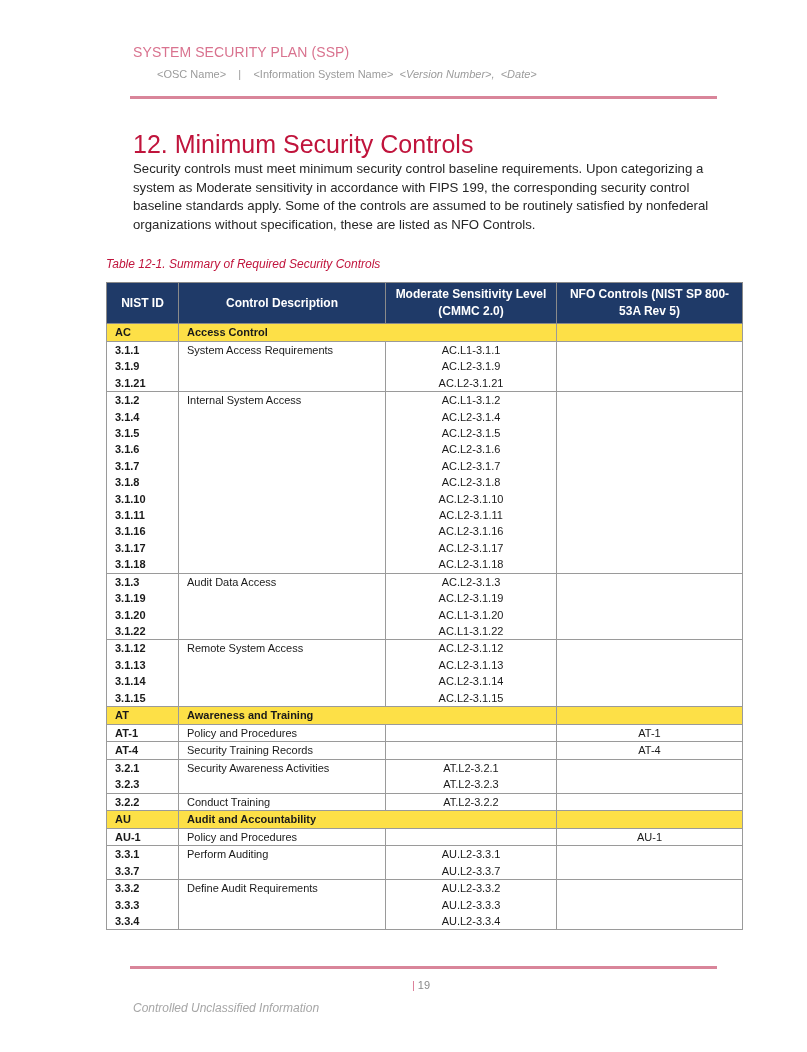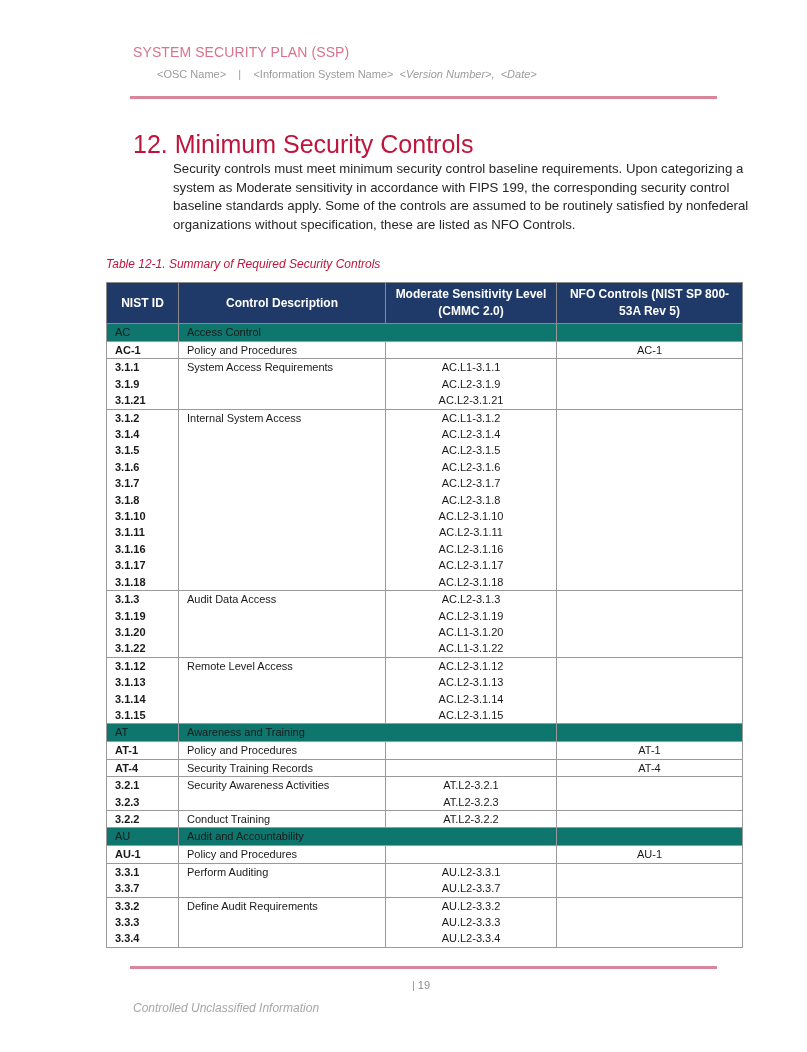--- a/index.html
+++ b/index.html
@@ -3,28 +3,28 @@
 <meta charset="utf-8">
 <style>
   html, body { margin: 0; padding: 0; background: #ffffff; }
   body { width: 807px; height: 1052px; position: relative; overflow: hidden;
          font-family: "Liberation Sans", sans-serif; color: #1a1a1a; }
   .hdr-title { position: absolute; left: 133px; top: 44px; font-size: 14px; color: #d9738f; letter-spacing: 0.1px; }
   .hdr-sub { position: absolute; left: 133px; top: 68px; font-size: 11px; color: #9b9b9b; white-space: pre; margin-left: 24px; }
   .hdr-sub i { font-style: italic; }
   .hdr-rule { position: absolute; left: 130px; top: 96px; width: 587px; height: 3px; background: #d9859a; }
   .sec-title { position: absolute; left: 133px; top: 130px; font-size: 25px; color: #c0143c; }
-  .body-text { position: absolute; left: 133px; top: 160px; width: 590px; font-size: 13.2px; line-height: 18.5px; color: #262626; margin-left: 40px; }
+  .body-text { position: absolute; left: 133px; top: 160px; width: 590px; font-size: 13.2px; line-height: 18.5px; color: #262626; }
   .caption { position: absolute; left: 106px; top: 257px; width: 636px; font-size: 12px; font-style: italic; color: #c0143c; }
   table.ctl { position: absolute; left: 106px; top: 282px; width: 636px; border-collapse: collapse; font-size: 11px; table-layout: fixed; }
   table.ctl th { background: #1f3a68; color: #ffffff; font-weight: bold; font-size: 12px; line-height: 17px; border: 1px solid #8a8a8a; padding: 2px 4px; height: 36px; }
   table.ctl td { border: 1px solid #9a9a9a; padding: 0 8px; vertical-align: top; line-height: 16.4px; }
   table.ctl td.id { font-weight: bold; }
   table.ctl td.c { text-align: center; }
-  table.ctl tr.fam td { background: #0f766e; font-weight: normal; height: 17px; }
+  table.ctl tr.fam td { background: #fde047; font-weight: bold; height: 17px; }
   table.ctl td .ln { display: block; }
   .ftr-rule { position: absolute; left: 130px; top: 966px; width: 587px; height: 3px; background: #d9859a; }
   .pgnum { position: absolute; left: 412px; top: 979px; font-size: 11px; color: #8a8a8a; }
   .pgnum .bar { color: #d9738f; margin-right: 3px; }
   .cui { position: absolute; left: 133px; top: 1001px; font-size: 12px; font-style: italic; color: #a6a6a6; }
 </style>
 </head>
 <body>
 
 <div class="hdr-title">SYSTEM SECURITY PLAN (SSP)</div>
@@ -52,28 +52,20 @@
     </tr>
   </thead>
   <tbody id="tbody">
       <tr class="fam">
         <td>AC</td>
         <td colspan="2">Access Control</td>
         <td></td>
       </tr>
       <tr>
         <td class="id">
-          <span class="ln">AC-1</span>
-        </td>
-        <td>Policy and Procedures</td>
-        <td class="c"></td>
-        <td class="c">AC-1</td>
-      </tr>
-      <tr>
-        <td class="id">
           <span class="ln">3.1.1</span>
           <span class="ln">3.1.9</span>
           <span class="ln">3.1.21</span>
         </td>
         <td>System Access Requirements</td>
         <td class="c">
           <span class="ln">AC.L1-3.1.1</span>
           <span class="ln">AC.L2-3.1.9</span>
           <span class="ln">AC.L2-3.1.21</span>
         </td>
@@ -125,21 +117,21 @@
         </td>
         <td class="c"></td>
       </tr>
       <tr>
         <td class="id">
           <span class="ln">3.1.12</span>
           <span class="ln">3.1.13</span>
           <span class="ln">3.1.14</span>
           <span class="ln">3.1.15</span>
         </td>
-        <td>Remote Level Access</td>
+        <td>Remote System Access</td>
         <td class="c">
           <span class="ln">AC.L2-3.1.12</span>
           <span class="ln">AC.L2-3.1.13</span>
           <span class="ln">AC.L2-3.1.14</span>
           <span class="ln">AC.L2-3.1.15</span>
         </td>
         <td class="c"></td>
       </tr>
       <tr class="fam">
         <td>AT</td>

